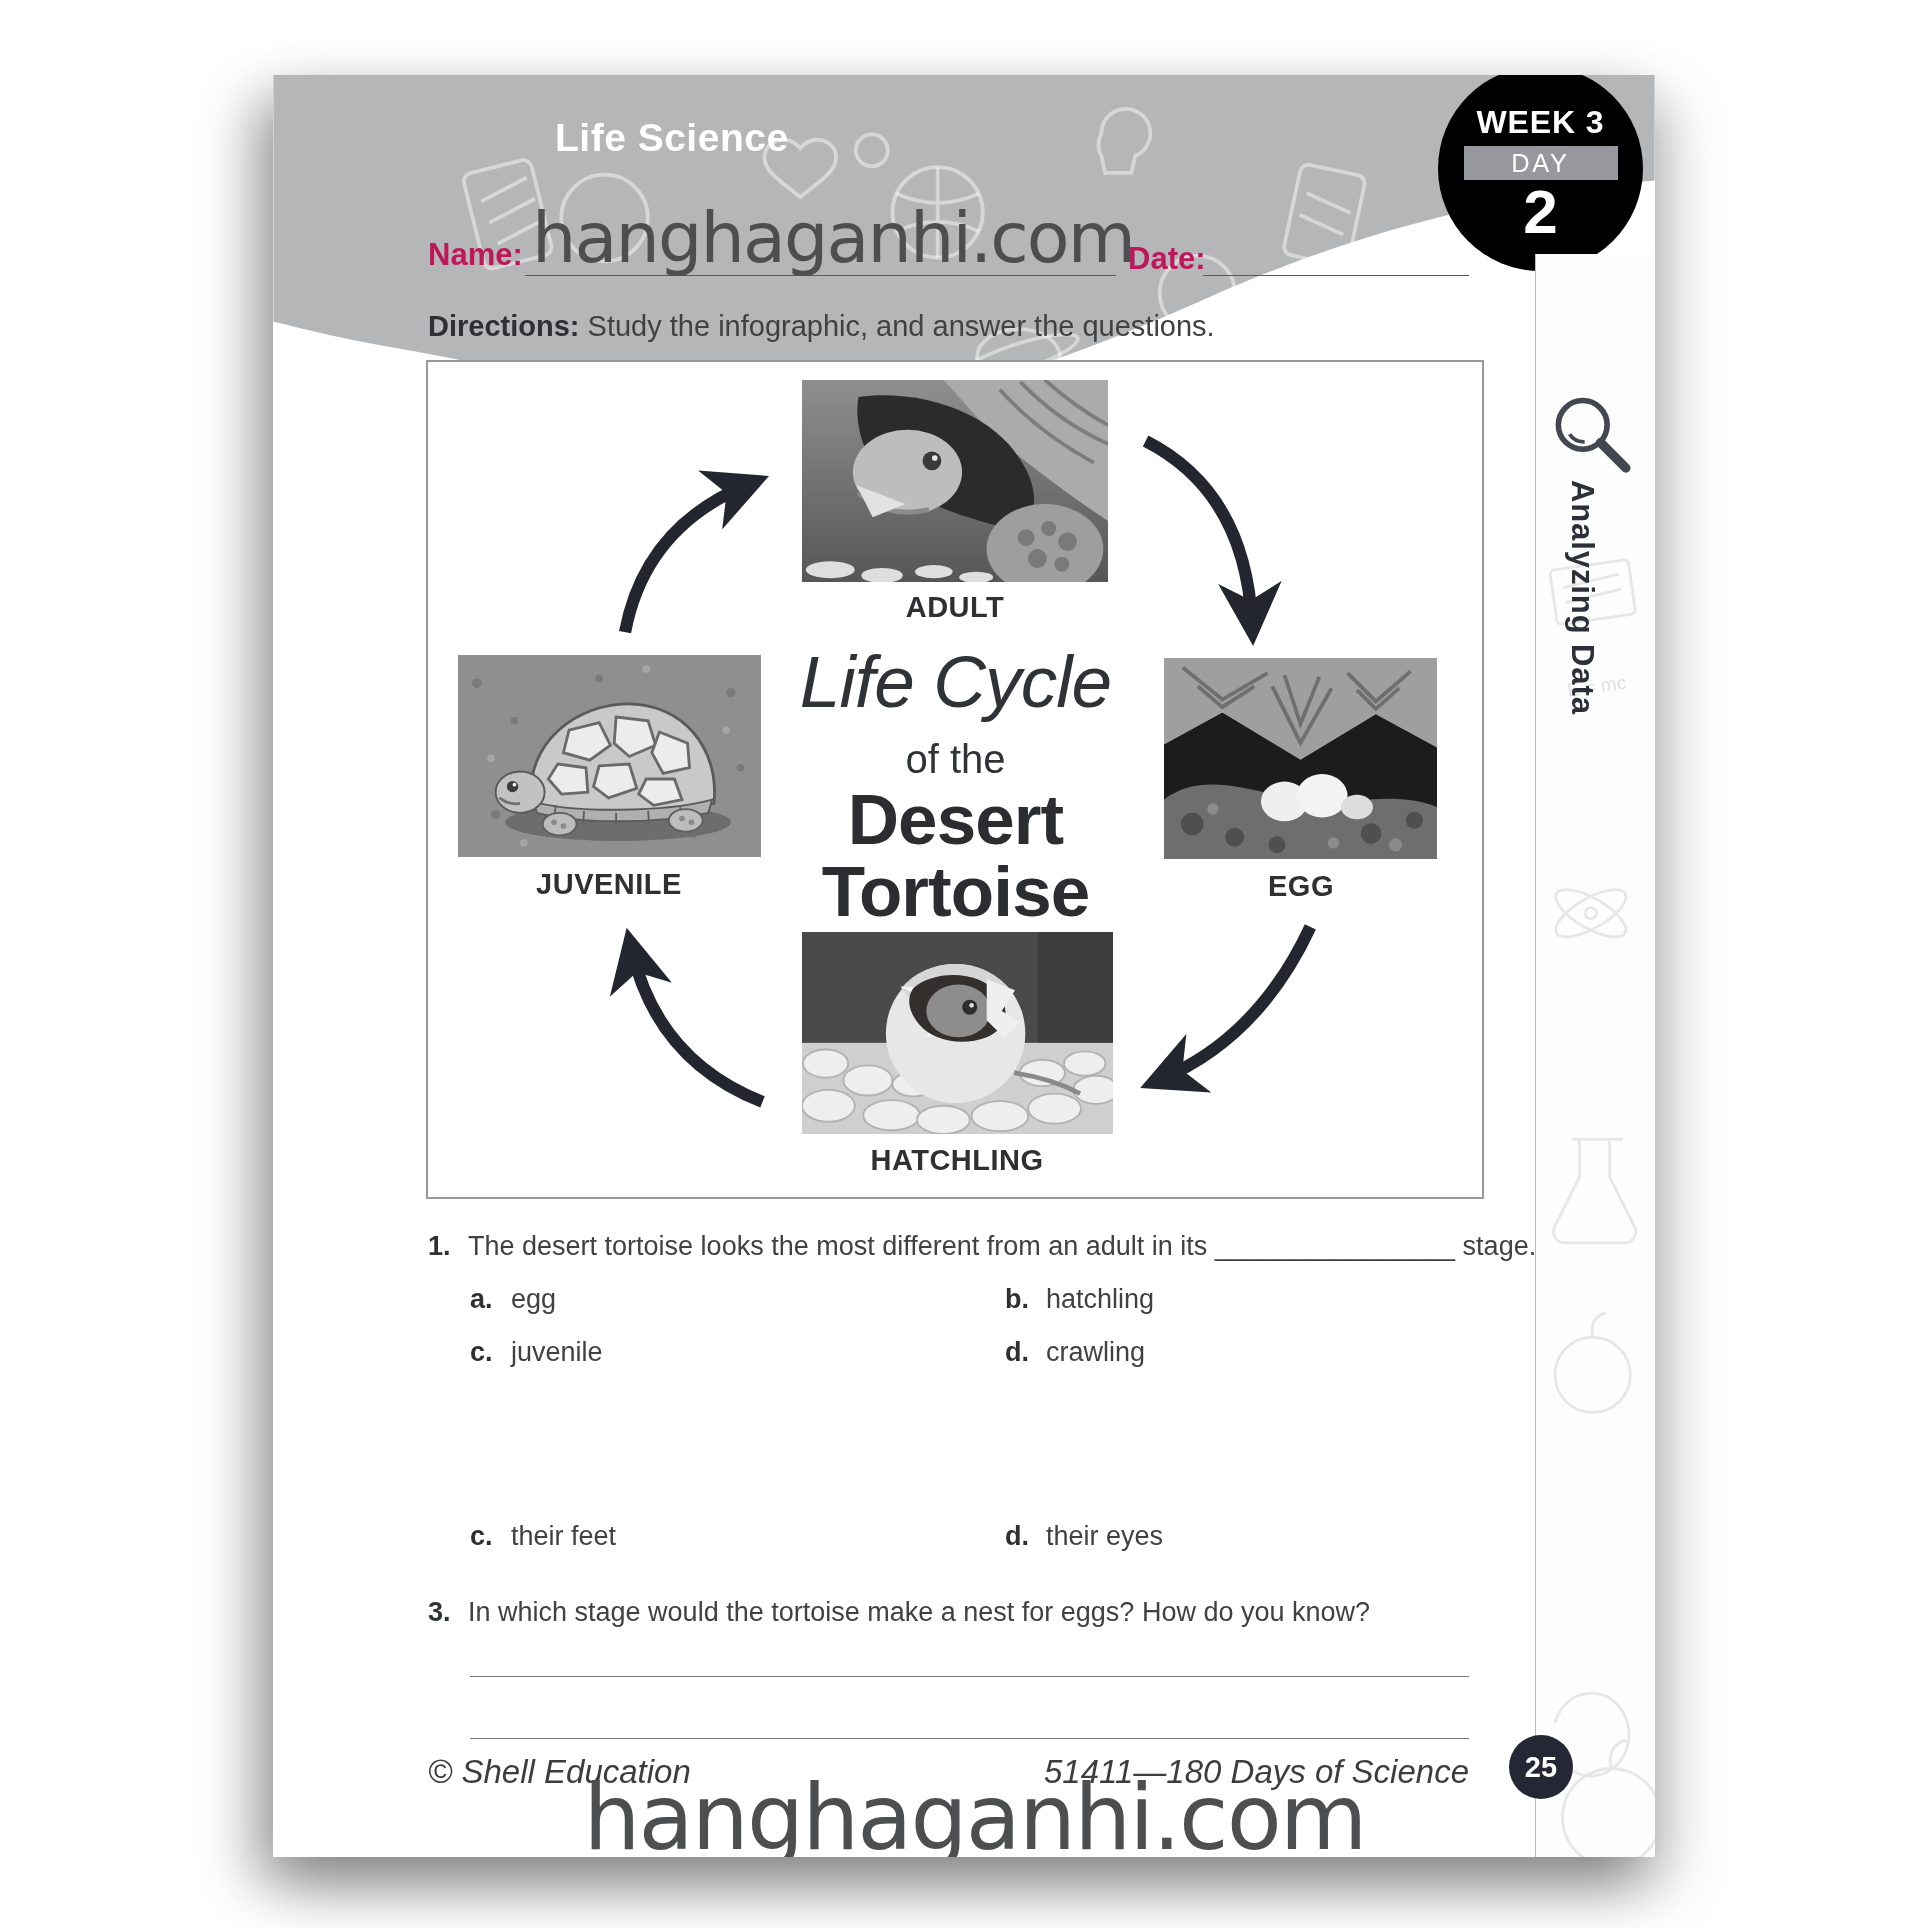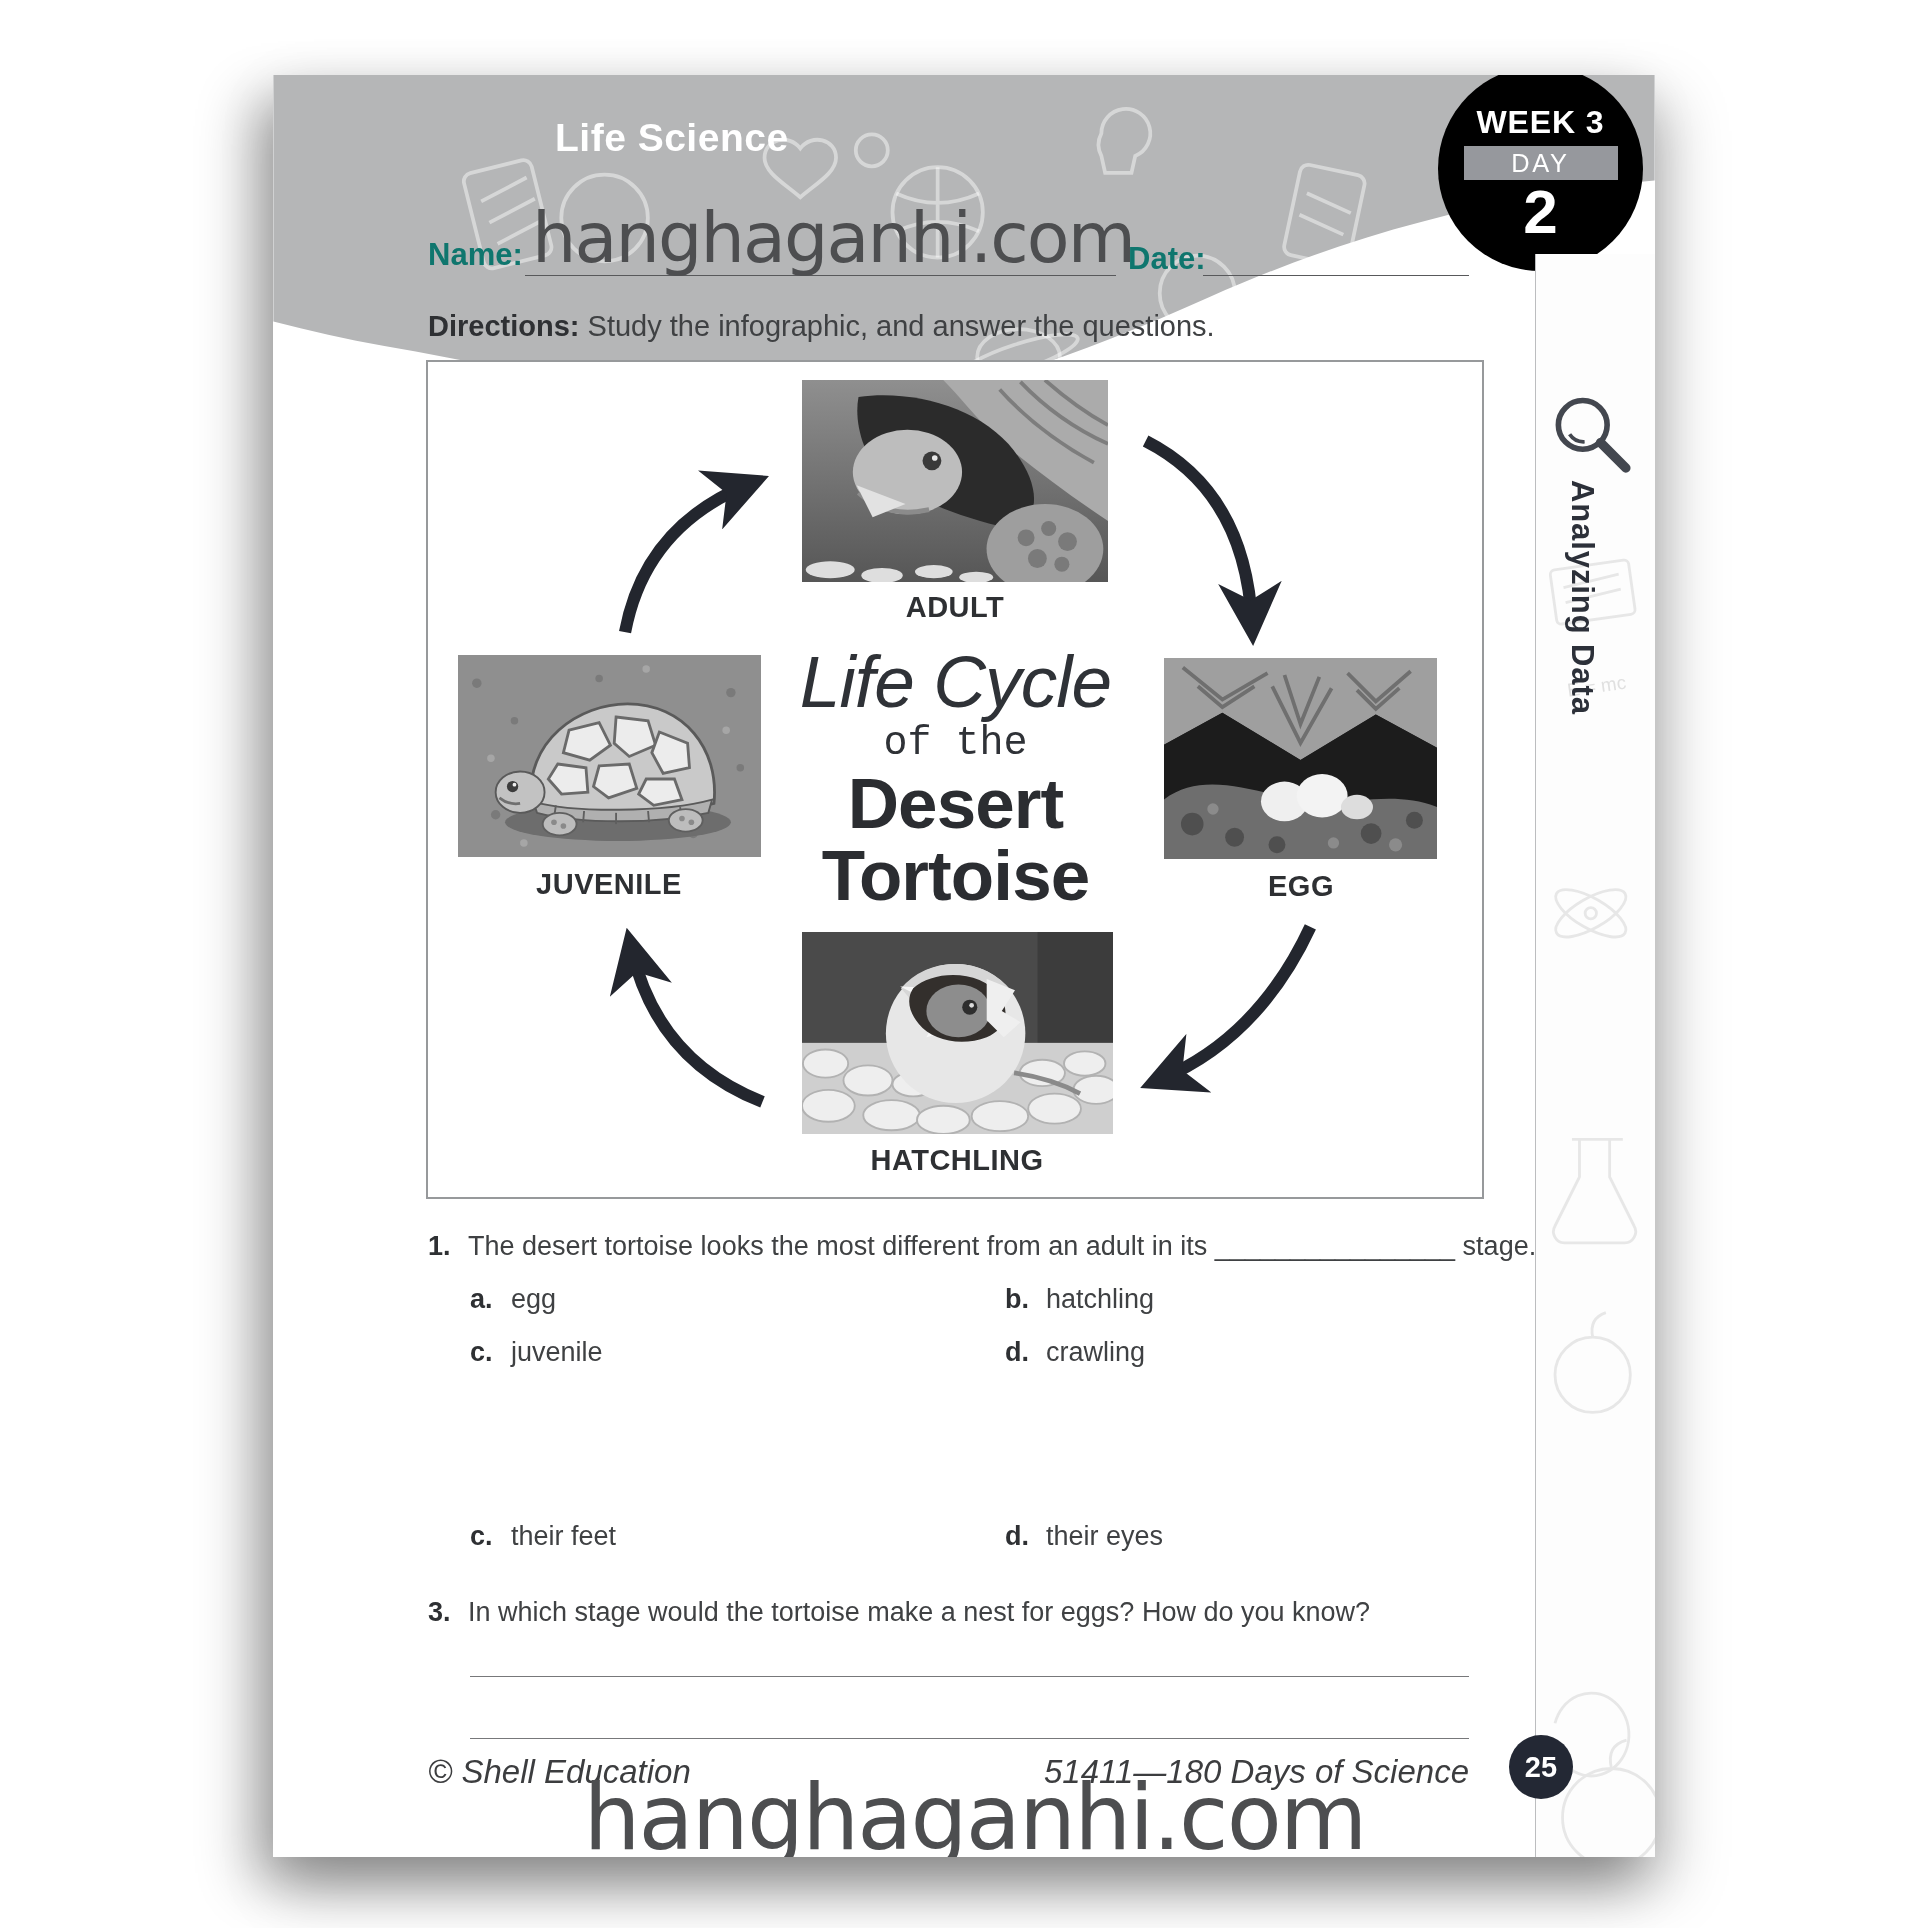--- a/index.html
+++ b/index.html
@@ -13,40 +13,40 @@
   .band-title{position:absolute;left:282px;top:41px;width:245px;color:#ffffff;font-weight:bold;
               font-size:39px;letter-spacing:0.5px;}
   
   .badge{position:absolute;left:1165px;top:-9.4px;width:205px;height:205px;border-radius:50%;
          background:#000000;display:flex;flex-direction:column;align-items:center;justify-content:center;}
   .badge .week{color:#fff;font-weight:bold;font-size:32px;letter-spacing:0.9px;margin-top:9.4px;}
   .badge .daybar{width:154px;height:34px;background:#96989d;color:#fff;font-weight:normal;font-size:25.4px;
                  letter-spacing:2.8px;display:flex;align-items:center;justify-content:center;margin-top:5.6px;}
   .badge .daynum{color:#fff;font-weight:bold;font-size:62px;line-height:60px;margin-top:1.9px;}
   
-  .field-label{font-weight:bold;font-size:31px;color:#0f766e;text-align:right;}
+  .field-label{font-weight:bold;font-size:31px;color:#be185d;text-align:right;}
   .rule{position:absolute;height:0;border-bottom:1.9px solid #58595b;}
   .wm{color:#4d4e50;font-family:"DejaVu Sans",sans-serif;font-weight:500;}
   .wm-top{position:absolute;left:259px;top:122px;width:589px;text-align:center;font-size:70px;
           letter-spacing:-1.9px;}
   .wm-bottom{position:absolute;left:278px;top:1690px;width:847px;text-align:center;font-size:90px;
              letter-spacing:-1.9px;z-index:8;}
   
   .directions{position:absolute;left:155px;top:235px;width:1055px;font-size:29px;white-space:nowrap;}
   .directions b{color:#2e3033;}
   
   .info-box{position:absolute;left:153px;top:285px;width:1054px;height:835px;border:2.8px solid #97999b;
             background:#ffffff;}
   .photo{position:absolute;overflow:hidden;}
   .photo svg{display:block;width:100%;height:100%;}
   .stage-label{position:absolute;font-weight:bold;font-size:29px;color:#2e3033;letter-spacing:0.5px;
                text-align:center;transform:translateX(-50%);white-space:nowrap;}
   .cycle-title{position:absolute;left:358px;top:282px;width:339px;text-align:center;color:#2f3237;}
   .ct1{font-style:italic;font-size:73px;line-height:75px;letter-spacing:-0.9px;}
-  .ct2{font-family:Liberation Mono, monospace;font-size:40px;line-height:49px;}
+  .ct2{font-family:Liberation Sans, sans-serif;font-size:40px;line-height:49px;margin-top:16px;}
   .ct3{font-weight:bold;font-size:71px;line-height:72px;letter-spacing:-0.9px;color:#2b2d31;}
   
   .q{position:absolute;left:155px;width:1055px;font-size:27px;white-space:nowrap;}
   .qnum{font-weight:bold;color:#2e3033;display:inline-block;width:40px;}
   .choice-letter{font-weight:bold;color:#2e3033;display:inline-block;width:41px;}
   .choices-row{position:absolute;left:197px;width:998px;font-size:27px;white-space:nowrap;}
   .choice-b{position:absolute;left:535px;}
   .ansline{position:absolute;left:197px;width:999px;height:0;border-bottom:1.9px solid #77787a;}
   
   .footer-text{position:absolute;top:1678px;font-style:italic;font-size:33px;color:#3c3d3f;white-space:nowrap;}

